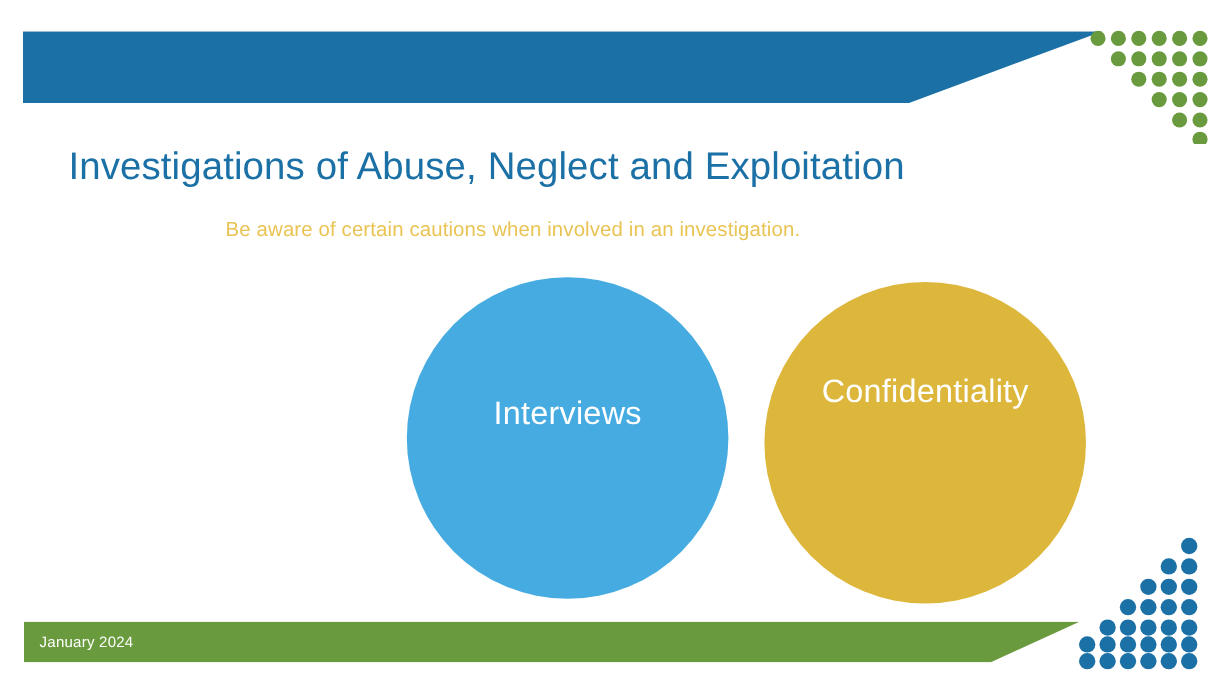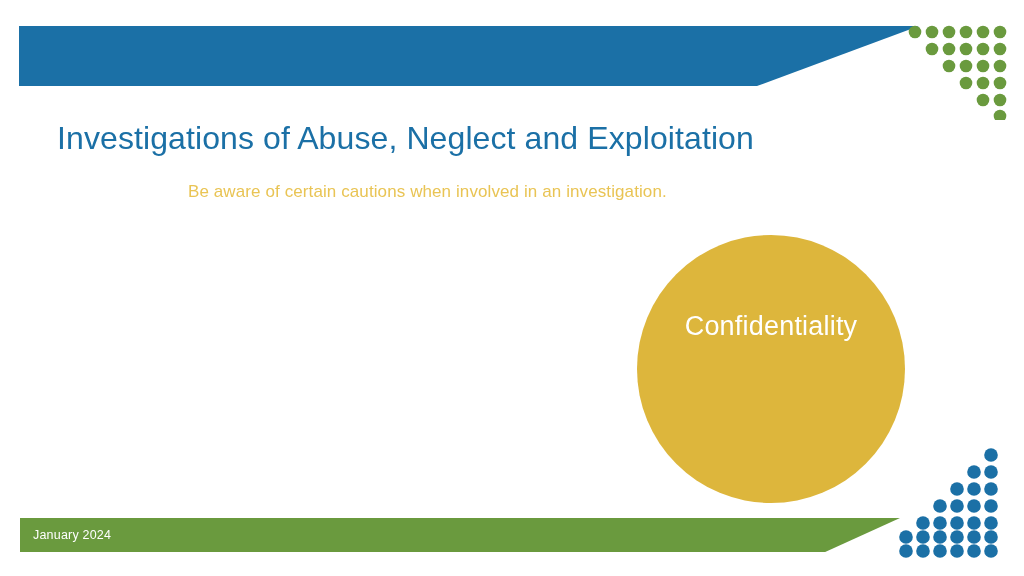--- a/index.html
+++ b/index.html
@@ -219,20 +219,23 @@
 
         <circle cx="92" cy="92" r="6.3"></circle>
       </g>
     </svg>
   </div>
 
   <div class="slide-title">Investigations of Abuse, Neglect and Exploitation</div>
   <div class="slide-subtitle">Be aware of certain cautions when involved in an investigation.</div>
 
 
+  <div class="circle circle-interviews">
+    <span class="circle-label">Interviews</span>
+  </div>
 
   <div class="circle circle-confidentiality">
     <span class="circle-label">Confidentiality</span>
   </div>
 
   <div class="footer-bar"></div>
   <div class="footer-date">January 2024</div>
 
   <div class="dots-blue">
     <svg width="108" height="112" viewBox="0 0 108 112" xmlns="http://www.w3.org/2000/svg">

